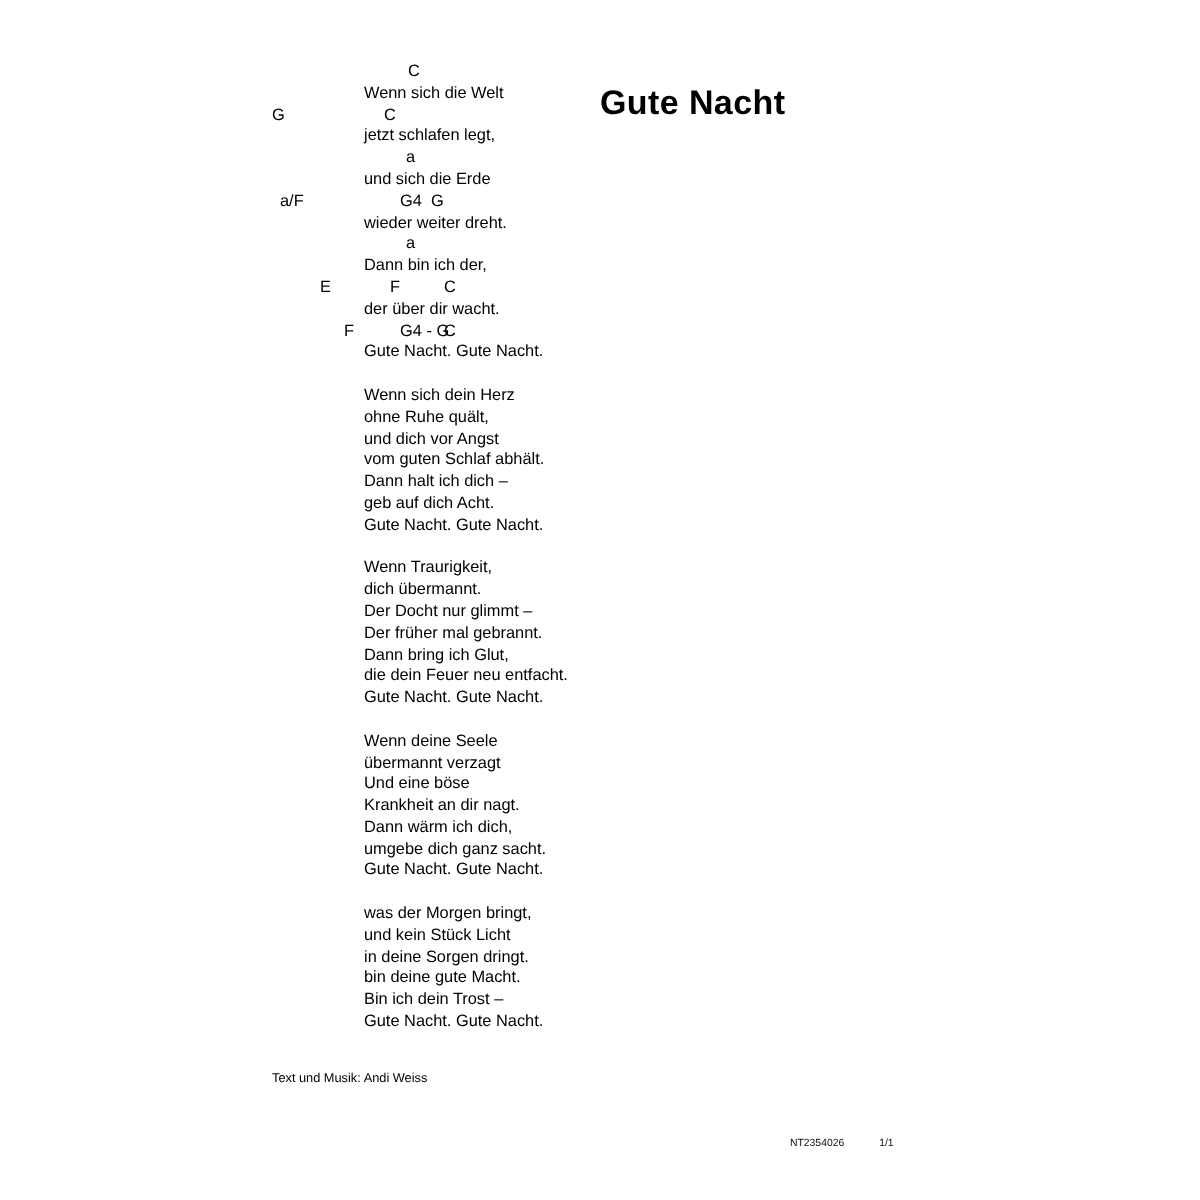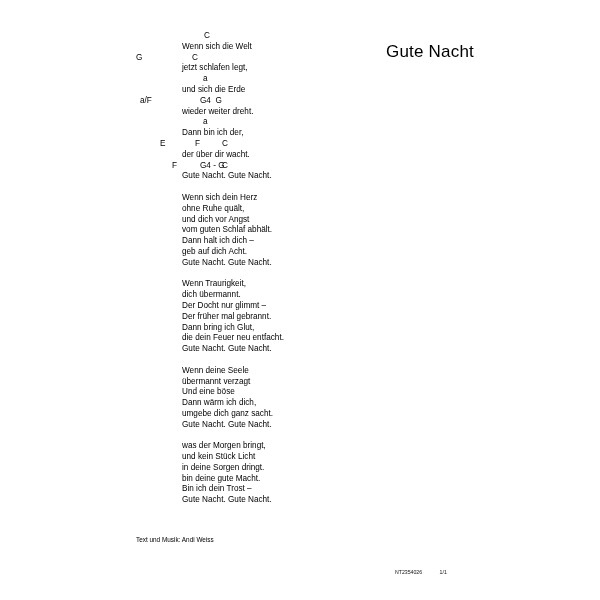--- a/index.html
+++ b/index.html
@@ -23,23 +23,23 @@
     height: 600px;
     background: #ffffff;
   }
 
   
   .song-title {
     position: absolute;
     left: 300px;
     top: 42px;
     width: 260px;
-    text-align: center;
+    text-align: left;
     font-size: 17px;
-    font-weight: normal;
+    font-weight: bold;
     letter-spacing: 0.2px;
     white-space: nowrap;
   }
 
   
   .lyrics-col {
     position: absolute;
     left: 136px;
     top: 31px;
     width: 180px;
@@ -134,20 +134,21 @@
         <div class="line">Der früher mal gebrannt.</div>
         <div class="line">Dann bring ich Glut,</div>
         <div class="line">die dein Feuer neu entfacht.</div>
         <div class="line">Gute Nacht. Gute Nacht.</div>
       </div>
       <div class="verse-gap"></div>
       <div class="verse">
         <div class="line">Wenn deine Seele</div>
         <div class="line">übermannt verzagt</div>
         <div class="line">Und eine böse</div>
+        <div class="line">Krankheit an dir nagt.</div>
         <div class="line">Dann wärm ich dich,</div>
         <div class="line">umgebe dich ganz sacht.</div>
         <div class="line">Gute Nacht. Gute Nacht.</div>
       </div>
       <div class="verse-gap"></div>
       <div class="verse">
         <div class="line">was der Morgen bringt,</div>
         <div class="line">und kein Stück Licht</div>
         <div class="line">in deine Sorgen dringt.</div>
         <div class="line">bin deine gute Macht.</div>

